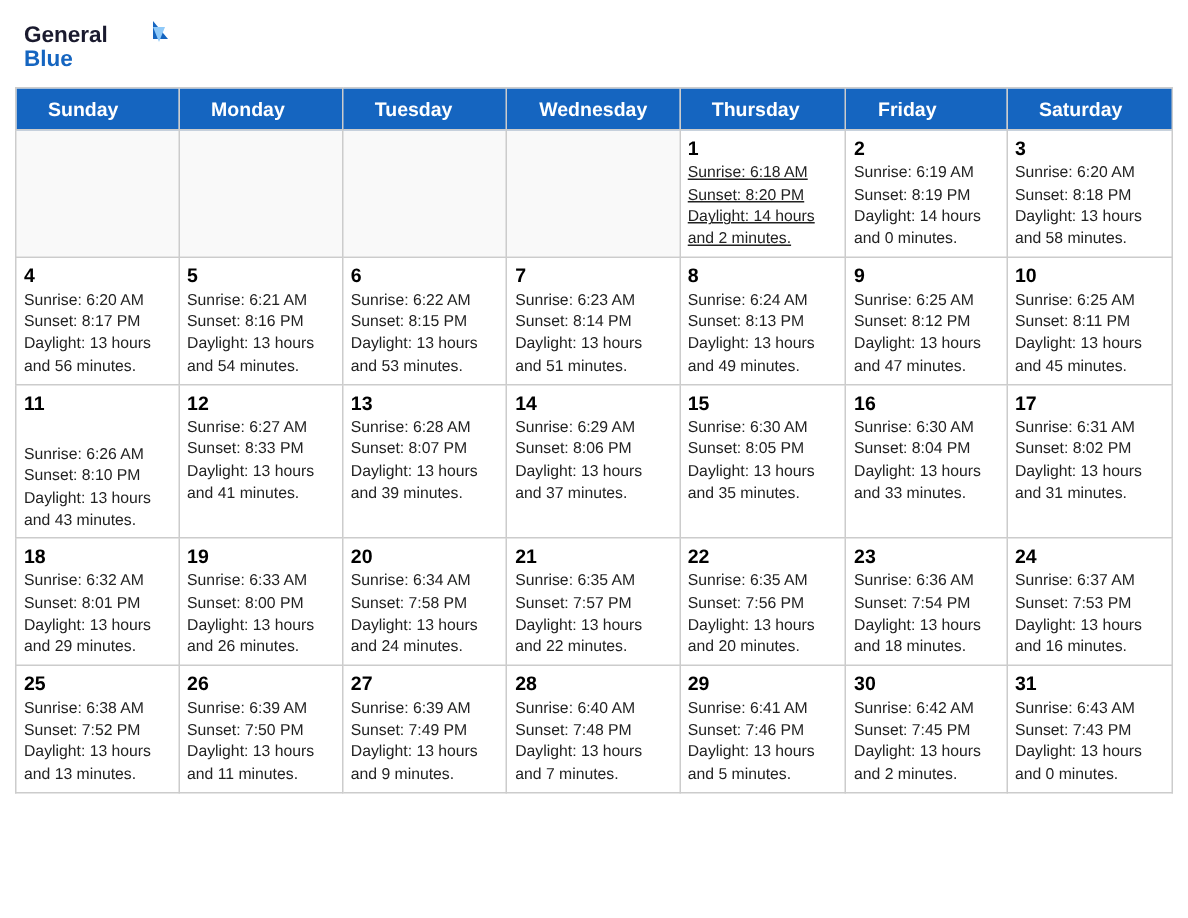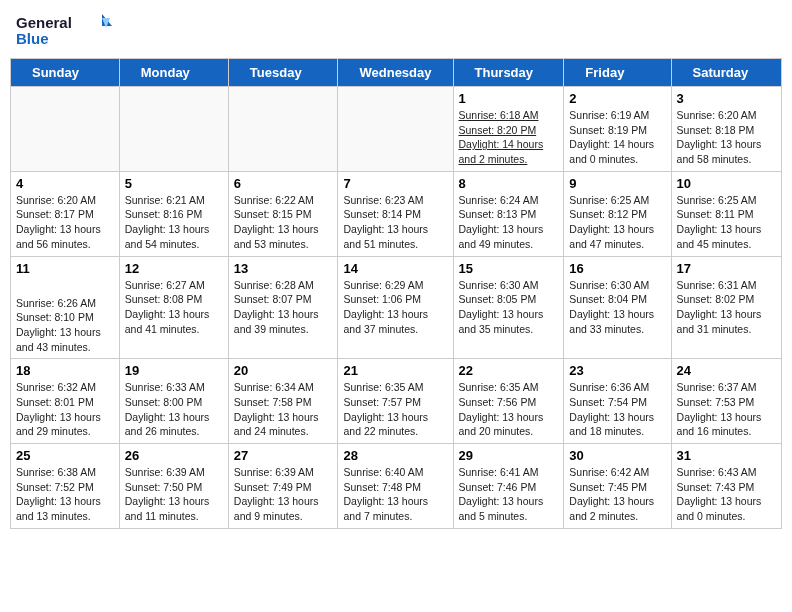--- a/index.html
+++ b/index.html
@@ -186,35 +186,35 @@
         <td>
           <span class="day-num">11</span>
           <div class="day-info" style="white-space: pre-line; margin-top: 20px;">Sunrise: 6:26 AM
 Sunset: 8:10 PM
 Daylight: 13 hours
 and 43 minutes.</div>
         </td>
         <td>
           <span class="day-num">12</span>
           <div class="day-info" style="white-space: pre-line;">Sunrise: 6:27 AM
-Sunset: 8:08 PM
+Sunset: 8:33 PM
 Daylight: 13 hours
 and 41 minutes.</div>
         </td>
         <td>
           <span class="day-num">13</span>
           <div class="day-info" style="white-space: pre-line;">Sunrise: 6:28 AM
 Sunset: 8:07 PM
 Daylight: 13 hours
 and 39 minutes.</div>
         </td>
         <td>
           <span class="day-num">14</span>
           <div class="day-info" style="white-space: pre-line;">Sunrise: 6:29 AM
-Sunset: 1:06 PM
+Sunset: 8:06 PM
 Daylight: 13 hours
 and 37 minutes.</div>
         </td>
         <td>
           <span class="day-num">15</span>
           <div class="day-info" style="white-space: pre-line;">Sunrise: 6:30 AM
 Sunset: 8:05 PM
 Daylight: 13 hours
 and 35 minutes.</div>
         </td>

